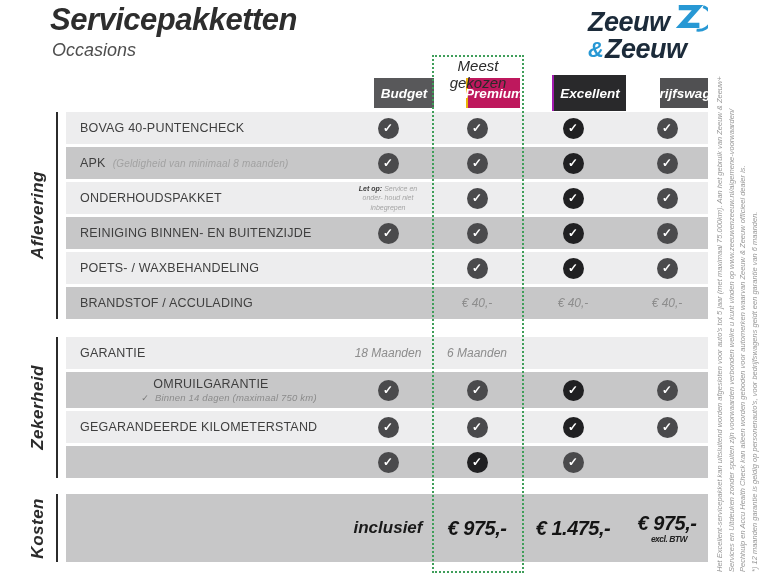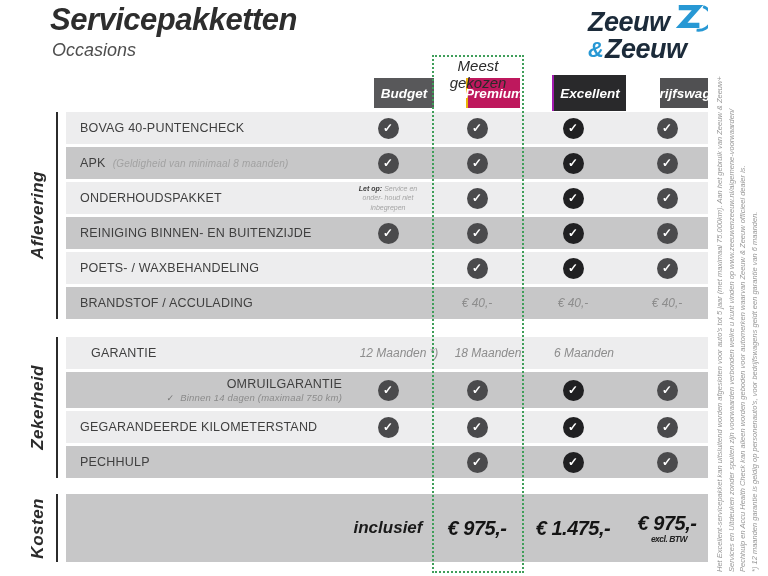--- a/index.html
+++ b/index.html
@@ -25,25 +25,25 @@
          font-style:italic;font-size:13.5px;height:30px;margin-left:32px;}
   .hcell.c0{background:#58585a;}
   .hcell.c1{background:#be185d;border-left:2px solid #eab308;}
   .hcell.c2{background:#29292b;border-left:2px solid #a21caf;height:36px;margin-top:-3px;position:relative;z-index:2;}
   .hcell.c3{background:#505052;border-left:2px solid #fff;}
 
   .row{height:32px;margin-top:3px;background:#ededee;}
   .row.first{margin-top:4px;}
   .row.dark{background:#c7c7c8;}
   .row.tall{height:36px;}
-  .row.gap{margin-top:18px;padding-left:11px;}
+  .row.gap{margin-top:18px;}
 
   .label-cell{display:flex;align-items:center;padding-left:14px;font-size:12.5px;color:#3f3f3f;
               letter-spacing:0.2px;overflow:hidden;}
-  .label-cell.stack{flex-direction:column;align-items:flex-end;justify-content:center;}
+  .label-cell.stack{flex-direction:column;align-items:center;justify-content:center;}
   .row-note{font-style:italic;color:#a2a2a2;font-size:10px;margin-left:7px;white-space:nowrap;}
   .sub-line{font-size:9.5px;font-style:italic;color:#8b8b8b;margin-top:1px;margin-left:36px;}
   .sub-check{color:#777;font-style:normal;margin-right:6px;font-size:9px;}
 
   .cell{display:flex;align-items:center;justify-content:center;font-style:italic;}
   .cell.val{font-size:12px;color:#8d8d8d;white-space:nowrap;}
   .check-circle{width:21px;height:21px;border-radius:50%;background:#4a4a4c;color:#fff;
                 display:flex;align-items:center;justify-content:center;font-size:12px;
                 font-style:normal;font-weight:bold;}
   .cell.col2 .check-circle{background:#202022;}
@@ -211,21 +211,20 @@
     <div class="trow row dark">
       <div class="label-cell">BRANDSTOF / ACCULADING</div>
       <div class="cell col0"></div>
       <div class="cell col1 val">€ 40,-</div>
       <div class="cell col2 val">€ 40,-</div>
       <div class="cell col3 val">€ 40,-</div>
     </div>
 
     <div class="trow row gap">
       <div class="label-cell">GARANTIE</div>
-      <div class="cell col0 val">12 Maanden *)</div>
       <div class="cell col2 val">18 Maanden</div>
       <div class="cell col3 val">6 Maanden</div>
     </div>
 
     <div class="trow row dark tall">
       <div class="label-cell stack">
         <span>OMRUILGARANTIE</span>
         <span class="sub-line"><span class="sub-check">✓</span><span>Binnen 14 dagen (maximaal 750 km)</span></span>
       </div>
       <div class="cell col0">
@@ -252,21 +251,20 @@
         </div>
       <div class="cell col2">
           <span class="check-circle">✓</span>
         </div>
       <div class="cell col3">
           <span class="check-circle">✓</span>
         </div>
     </div>
 
     <div class="trow row dark">
-      <div class="label-cell">PECHHULP</div>
       <div class="cell col0"></div>
       <div class="cell col1">
           <span class="check-circle">✓</span>
         </div>
       <div class="cell col2">
           <span class="check-circle">✓</span>
         </div>
       <div class="cell col3">
           <span class="check-circle">✓</span>
         </div>

